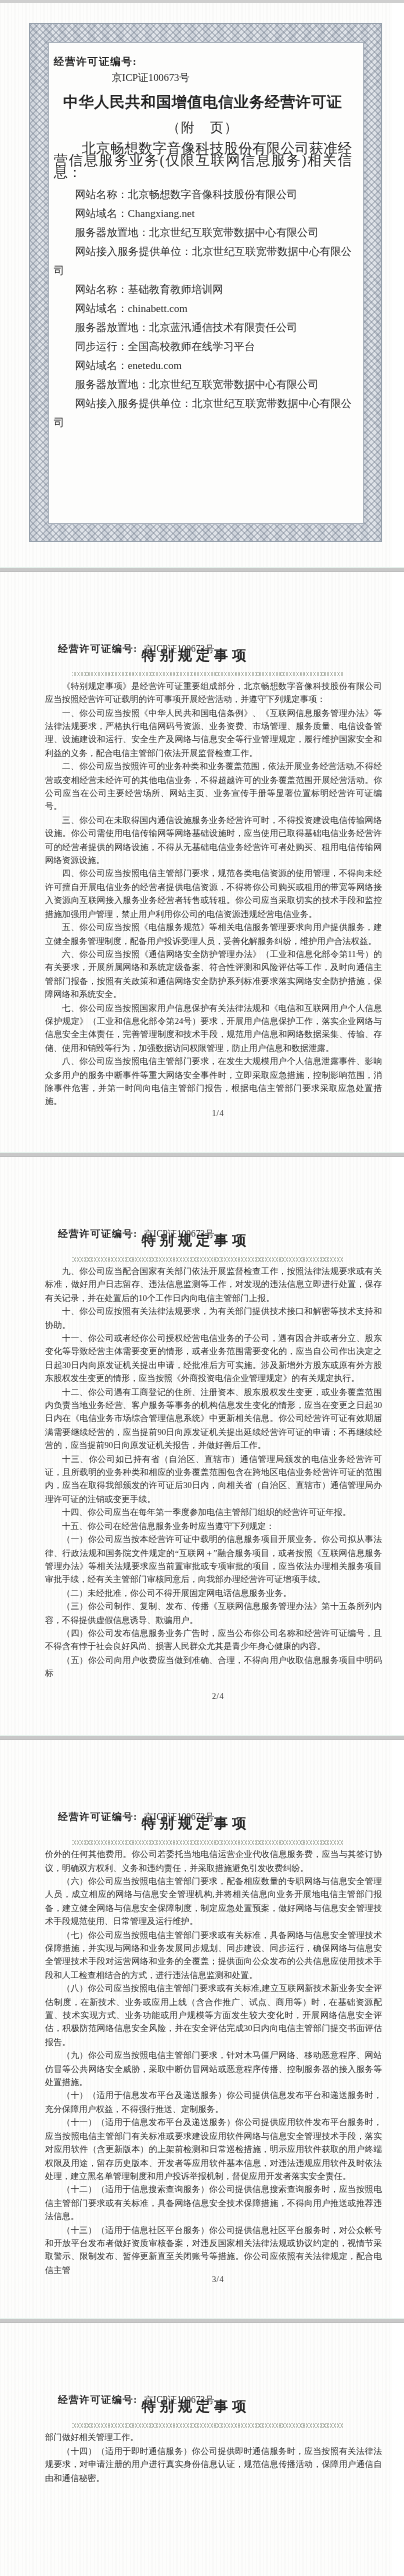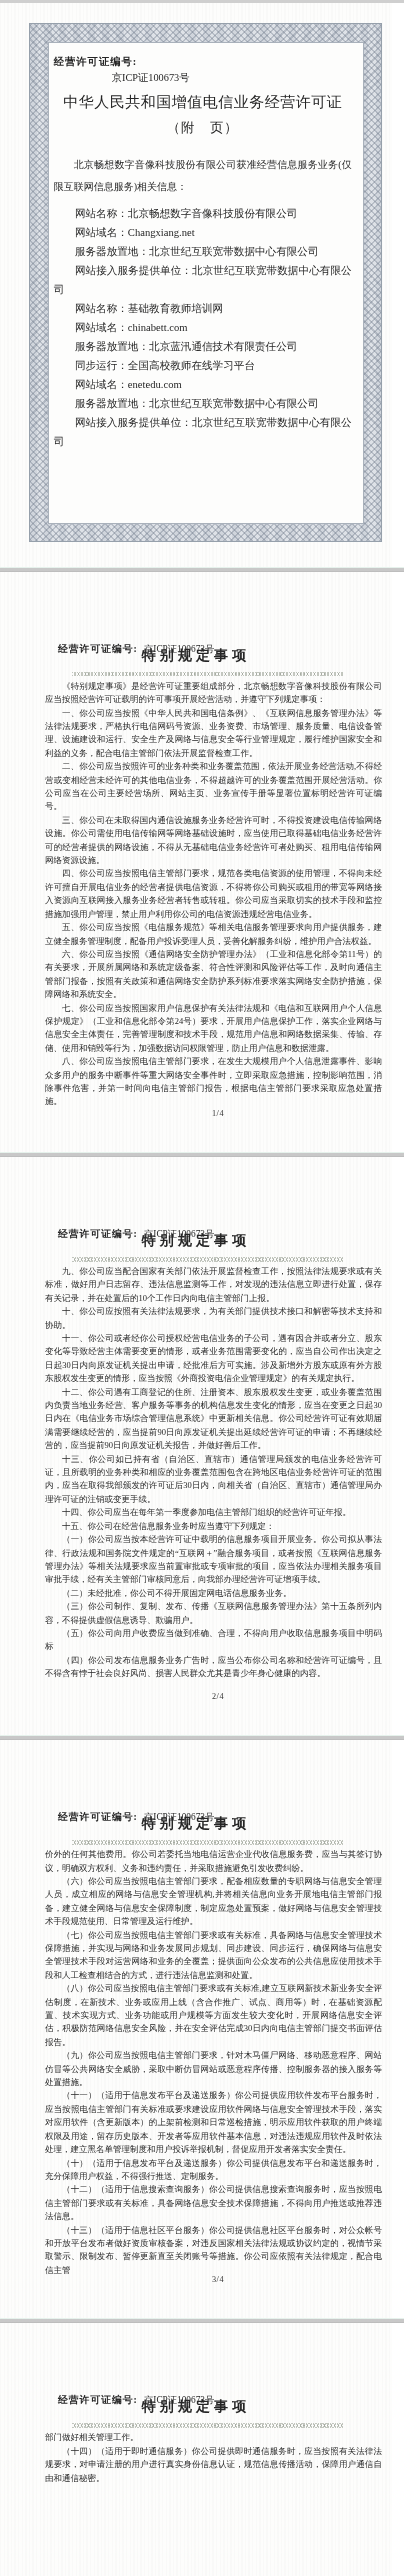--- a/index.html
+++ b/index.html
@@ -41,28 +41,28 @@
   }
   .cover-inner {
     width: 100%; height: 100%;
     background: #fdfdfc;
     border: 0.5px solid #a9b1bb;
     padding: 12.4px 10.8px 0 5.2px;
   }
   .cover-license-label { font-size: 10.3px; font-weight: 700; letter-spacing: 1px; }
   .cover-license-no { font-size: 10.3px; margin: 1.5px 0 0 58px; }
   .cover-title {
-    font-size: 15px; font-weight: 400; text-align: center;
+    font-size: 15px; font-weight: 700; text-align: center;
     letter-spacing: 0.5px; margin: 8.2px 0 0 0;
   }
   .cover-subtitle { font-size: 13.4px; text-align: center; letter-spacing: 1px; margin-top: 7.2px; }
   .cover-intro {
-    font-size: 10px; line-height: 22px;
+    font-size: 14px; line-height: 12px;
     text-indent: 2em; text-align: justify;
-    margin: 17px 0 0 0;
+    margin: 6px 0 0 0;
   }
   .cover-entries { margin-top: 6.2px; }
   .cover-entries .entry {
     font-size: 10.6px; line-height: 19px;
     text-indent: 2em; text-align: justify;
     margin: 0;
   }
 
   
   .prov-1 { height: 580px; }
@@ -196,23 +196,23 @@
         <p class="para">十四、你公司应当在每年第一季度参加电信主管部门组织的经营许可证年报。</p>
 
         <p class="para">十五、你公司在经营信息服务业务时应当遵守下列规定：</p>
 
         <p class="para">（一）你公司应当按本经营许可证中载明的信息服务项目开展业务。你公司拟从事法律、行政法规和国务院文件规定的“互联网＋”融合服务项目，或者按照《互联网信息服务管理办法》等相关法规要求应当前置审批或专项审批的项目，应当依法办理相关服务项目审批手续，经有关主管部门审核同意后，向我部办理经营许可证增项手续。</p>
 
         <p class="para">（二）未经批准，你公司不得开展固定网电话信息服务业务。</p>
 
         <p class="para">（三）你公司制作、复制、发布、传播《互联网信息服务管理办法》第十五条所列内容，不得提供虚假信息诱导、欺骗用户。</p>
 
+        <p class="para">（四）你公司发布信息服务业务广告时，应当公布你公司名称和经营许可证编号，且不得含有悖于社会良好风尚、损害人民群众尤其是青少年身心健康的内容。</p>
+
         <p class="para">（五）你公司向用户收费应当做到准确、合理，不得向用户收取信息服务项目中明码标</p>
-
-        <p class="para">（四）你公司发布信息服务业务广告时，应当公布你公司名称和经营许可证编号，且不得含有悖于社会良好风尚、损害人民群众尤其是青少年身心健康的内容。</p>
       </div>
     <div class="page-no">2/4</div>
   </section>
 
   <div class="divider"></div>
 
   <section class="page prov prov-3">
     <div class="prov-header">
       <span class="ph-label">经营许可证编号:</span>
       <span class="ph-no">京ICP证100673号</span>
@@ -224,24 +224,24 @@
         <p class="para cont">价外的任何其他费用。你公司若委托当地电信运营企业代收信息服务费，应当与其签订协议，明确双方权利、义务和违约责任，并采取措施避免引发收费纠纷。</p>
 
         <p class="para">（六）你公司应当按照电信主管部门要求，配备相应数量的专职网络与信息安全管理人员，成立相应的网络与信息安全管理机构,并将相关信息向业务开展地电信主管部门报备，建立健全网络与信息安全保障制度，制定应急处置预案，做好网络与信息安全管理技术手段规范使用、日常管理及运行维护。</p>
 
         <p class="para">（七）你公司应当按照电信主管部门要求或有关标准，具备网络与信息安全管理技术保障措施，并实现与网络和业务发展同步规划、同步建设、同步运行，确保网络与信息安全管理技术手段对运营网络和业务的全覆盖；提供面向公众发布的公共信息应使用技术手段和人工检查相结合的方式，进行违法信息监测和处置。</p>
 
         <p class="para">（八）你公司应当按照电信主管部门要求或有关标准,建立互联网新技术新业务安全评估制度，在新技术、业务或应用上线（含合作推广、试点、商用等）时，在基础资源配置、技术实现方式、业务功能或用户规模等方面发生较大变化时，开展网络信息安全评估，积极防范网络信息安全风险，并在安全评估完成30日内向电信主管部门提交书面评估报告。</p>
 
         <p class="para">（九）你公司应当按照电信主管部门要求，针对木马僵尸网络、移动恶意程序、网站仿冒等公共网络安全威胁，采取中断仿冒网站或恶意程序传播、控制服务器的接入服务等处置措施。</p>
 
+        <p class="para">（十）（适用于信息发布平台及递送服务）你公司提供信息发布平台和递送服务时，充分保障用户权益，不得强行推送、定制服务。</p>
+
         <p class="para">（十一）（适用于信息发布平台及递送服务）你公司提供应用软件发布平台服务时，应当按照电信主管部门有关标准或要求建设应用软件网络与信息安全管理技术手段，落实对应用软件（含更新版本）的上架前检测和日常巡检措施，明示应用软件获取的用户终端权限及用途，留存历史版本、开发者等应用软件基本信息，对违法违规应用软件及时依法处理，建立黑名单管理制度和用户投诉举报机制，督促应用开发者落实安全责任。</p>
 
-        <p class="para">（十）（适用于信息发布平台及递送服务）你公司提供信息发布平台和递送服务时，充分保障用户权益，不得强行推送、定制服务。</p>
-
         <p class="para">（十二）（适用于信息搜索查询服务）你公司提供信息搜索查询服务时，应当按照电信主管部门要求或有关标准，具备网络信息安全技术保障措施，不得向用户推送或推荐违法信息。</p>
 
         <p class="para">（十三）（适用于信息社区平台服务）你公司提供信息社区平台服务时，对公众帐号和开放平台发布者做好资质审核备案，对违反国家相关法律法规或协议约定的，视情节采取警示、限制发布、暂停更新直至关闭账号等措施。你公司应依照有关法律规定，配合电信主管</p>
       </div>
     <div class="page-no">3/4</div>
   </section>
 
   <div class="divider"></div>
 
   <section class="page prov prov-4">

